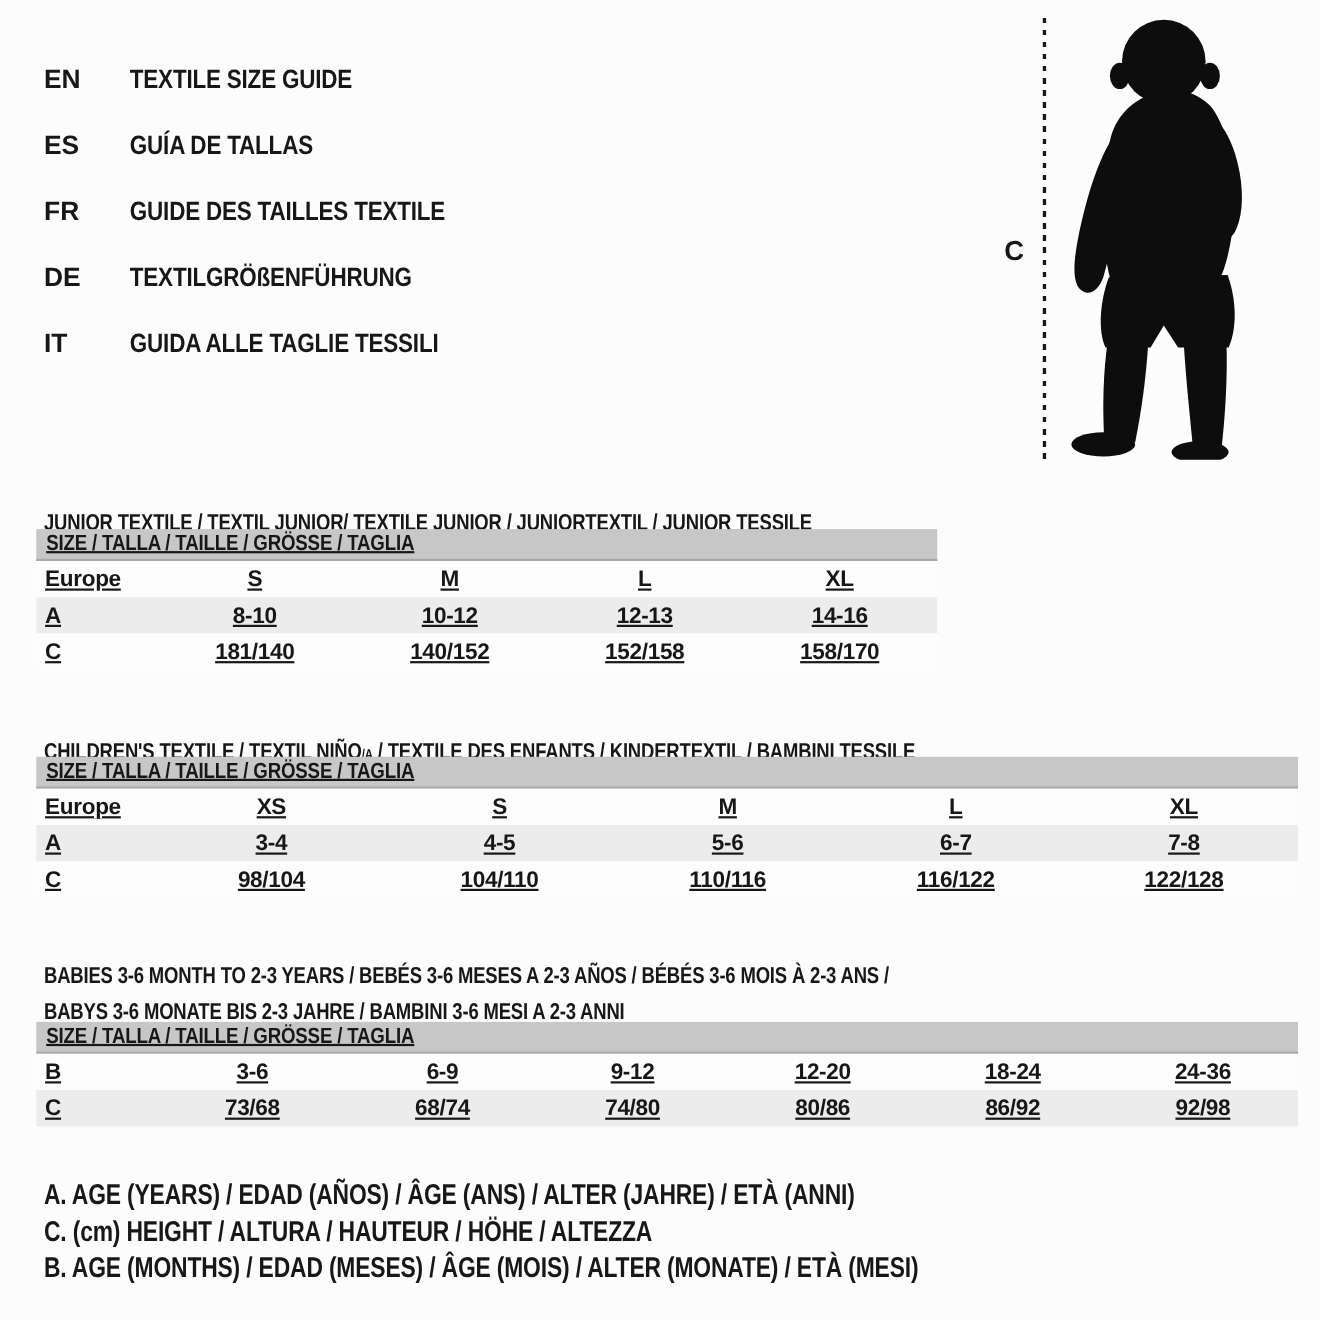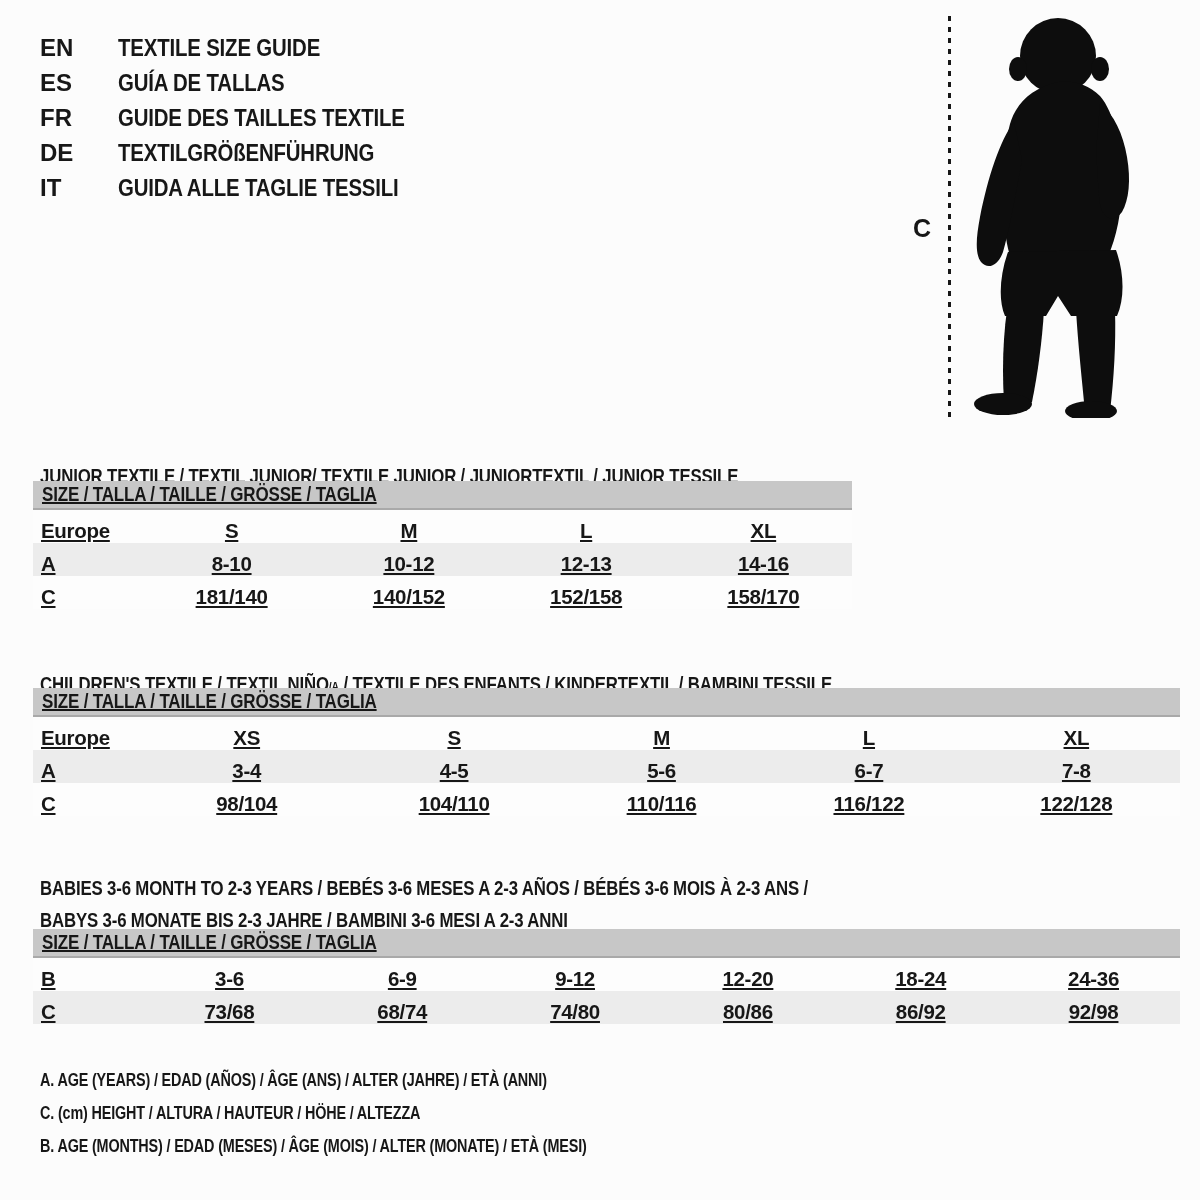--- a/index.html
+++ b/index.html
@@ -20,21 +20,21 @@
     font-family:"Liberation Sans","DejaVu Sans",sans-serif;
     font-weight:700;
     color:var(--text);
     overflow:hidden;
   }
   .cond{display:inline-block;transform:scaleX(0.80);transform-origin:0 50%;white-space:nowrap;letter-spacing:-0.2px;}
   .cond85{display:inline-block;transform:scaleX(0.85);transform-origin:0 50%;white-space:nowrap;letter-spacing:-0.2px;}
 
   
   .lang-list{position:absolute;left:40px;top:30px;}
-  .lang-row{display:flex;height:35px;align-items:center;font-size:24px;}
+  .lang-row{display:flex;height:35px;align-items:center;font-size:24px;margin-top:25px;}
   .lang-code{width:78px;}
   .lang-label{white-space:nowrap;}
 
   
   .measure-line{
     position:absolute;left:948px;top:16px;width:3px;height:402px;
     background:repeating-linear-gradient(to bottom,var(--text) 0 5px,transparent 5px 11px);
   }
   .c-label{position:absolute;left:913px;top:214px;font-size:25px;}
   .silhouette{position:absolute;left:958px;top:12px;}
@@ -44,29 +44,29 @@
   .title-sub{font-size:13px;}
 
   
   .sizetable{position:absolute;left:33px;text-decoration:underline;}
   .band{
     height:29px;background:var(--band-gray);
     border-bottom:2px solid var(--band-edge);
     display:flex;align-items:center;padding-left:9px;
     font-size:20px;
   }
-  .trow{display:flex;align-items:flex-end;height:33px;font-size:20.5px;letter-spacing:-0.3px;}
+  .trow{display:flex;align-items:center;height:33px;font-size:20.5px;letter-spacing:-0.3px;}
   .trow.shade{background:var(--row-shade);}
   .trow.white{background:var(--row-white);}
   .rlabel{width:110px;padding-left:8px;flex:none;}
   .cell{flex:1;text-align:center;}
 
   
   .legend{position:absolute;left:40px;top:1070px;}
-  .legend-line{height:33px;display:flex;align-items:flex-start;font-size:18px;white-space:nowrap;}
+  .legend-line{height:33px;display:flex;align-items:center;font-size:26px;white-space:nowrap;}
 </style>
 </head>
 <body>
 
 <div class="page">
 
   <div class="lang-list">
     <div class="lang-row">
       <span class="lang-code">EN</span>
       <span class="lang-label cond85">TEXTILE SIZE GUIDE</span>

